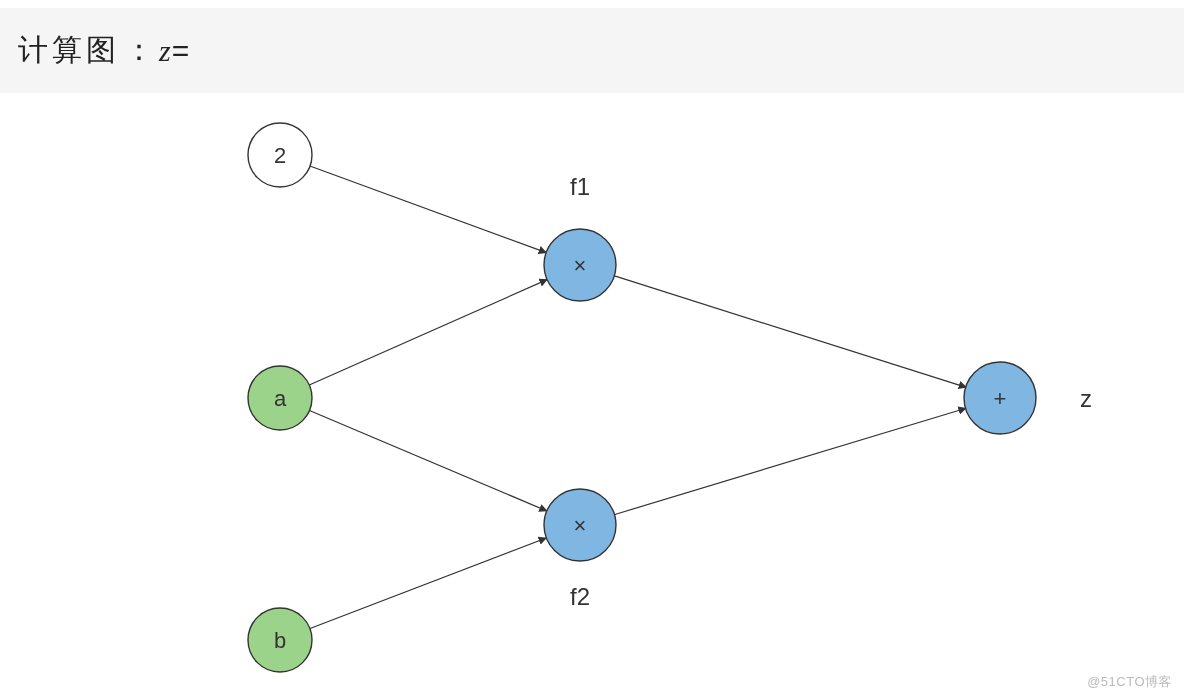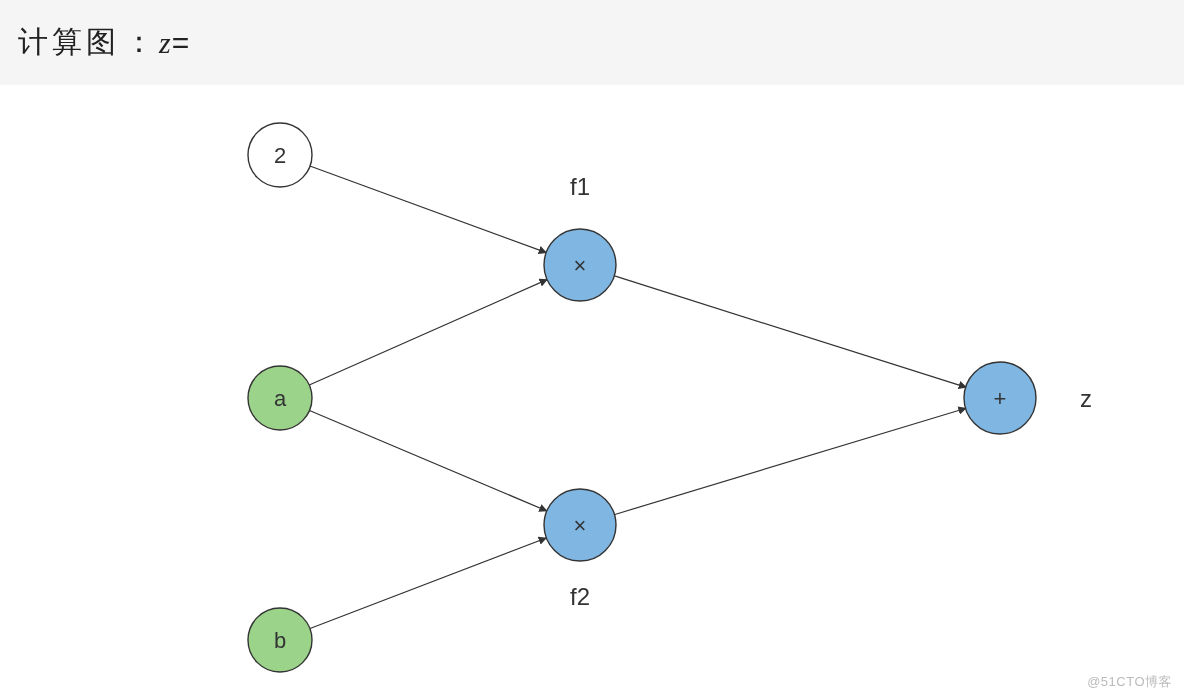--- a/index.html
+++ b/index.html
@@ -8,21 +8,21 @@
     width: 1184px;
     height: 699px;
     background: #ffffff;
     font-family: "Microsoft YaHei", "PingFang SC", Arial, sans-serif;
     color: #333;
     position: relative;
     overflow: hidden;
   }
   .title-band {
     position: absolute;
-    left: 0; right: 0; top: 0;
+    left: 0; right: 0; top: 8px;
     height: 85px;
     background: #f5f5f5;
     display: flex;
     align-items: center;
     padding-left: 18px;
     font-size: 30px;
     color: #222;
     letter-spacing: 1px;
   }
   .title-band .prefix { letter-spacing: 4px; }

